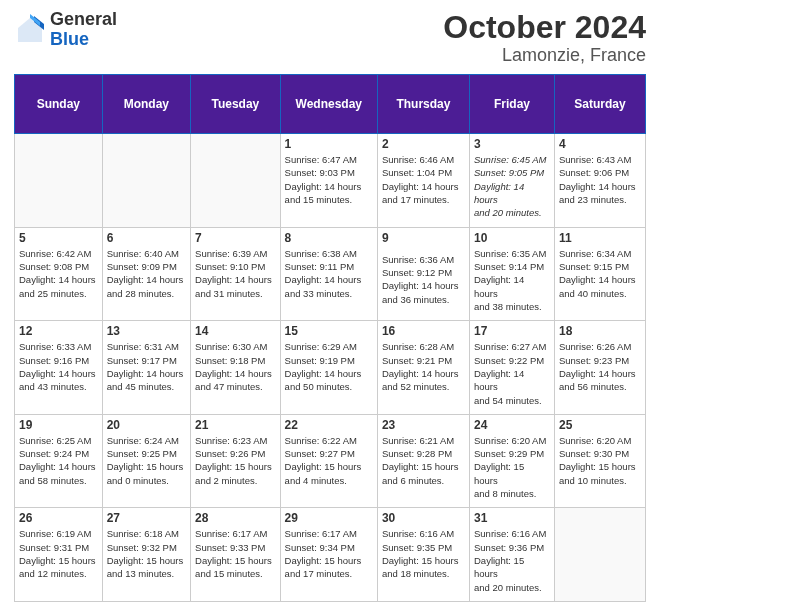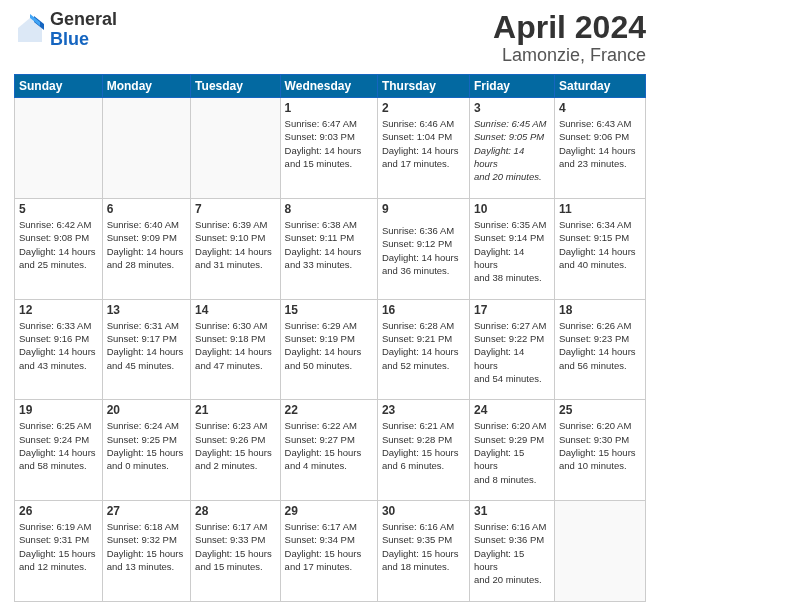--- a/index.html
+++ b/index.html
@@ -59,26 +59,26 @@
     .location {
       font-size: 18px;
       color: #555;
     }
     .calendar {
       width: 100%;
       border-collapse: collapse;
       flex: 1;
     }
     .calendar th {
-      background: #0369a1;
+      background: #4c1d95;
       color: white;
       font-size: 12px;
       font-weight: bold;
-      padding: 4px 4px;
-      text-align: left;
+      padding: 22px 4px;
+      text-align: center;
       border: 1px solid #1565c0;
     }
     .calendar td {
       border: 1px solid #ccc;
       vertical-align: top;
       padding: 3px 4px;
       width: 113px;
       font-size: 10px;
       color: #333;
       height: 85px;
@@ -110,21 +110,21 @@
         <polygon points="16,4 28,14 28,28 4,28 4,14" fill="#1565c0" opacity="0.15"></polygon>
         <polygon points="20,8 30,16 30,10 20,2" fill="#1565c0"></polygon>
         <polygon points="16,4 26,12 26,8 16,0" fill="#42a5f5"></polygon>
       </svg>
       <div class="logo-text">
         <span class="logo-general">General</span>
         <span class="logo-blue">Blue</span>
       </div>
     </div>
     <div class="title-section">
-      <div class="month-title">April 2024</div>
+      <div class="month-title">October 2024</div>
       <div class="location">Lamonzie, France</div>
     </div>
   </div>
 
   <table class="calendar">
     <thead>
       <tr>
         <th>Sunday</th>
         <th>Monday</th>
         <th>Tuesday</th>

